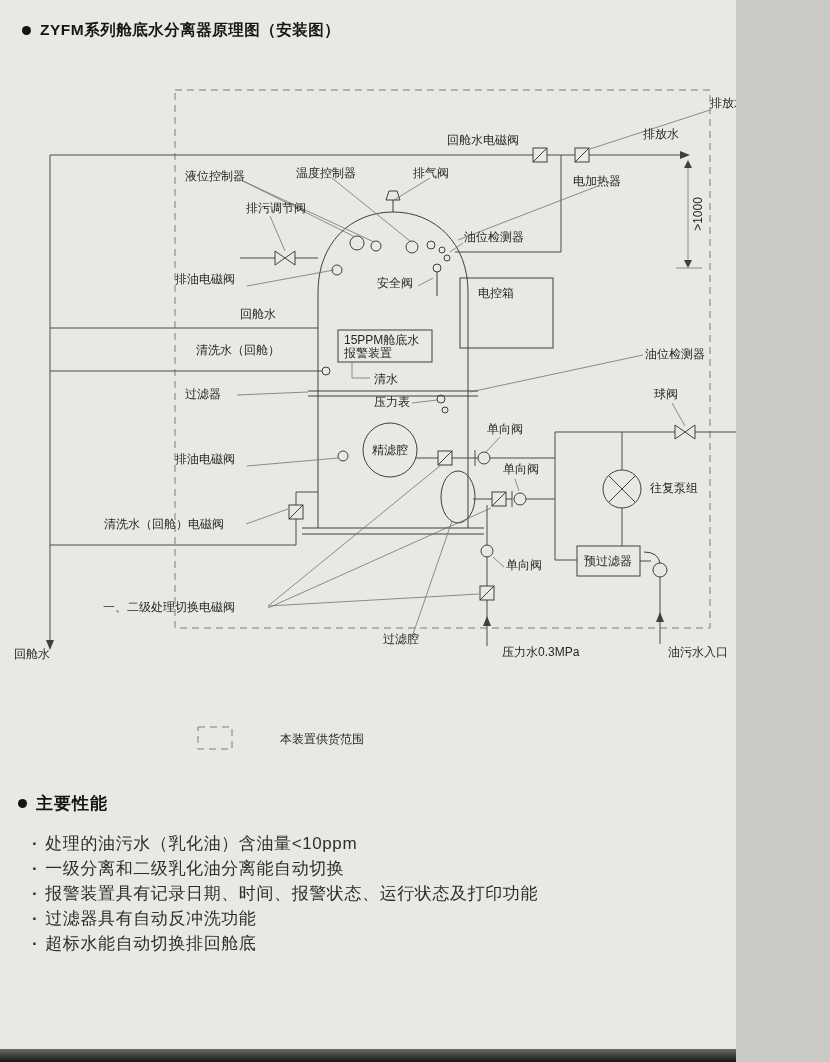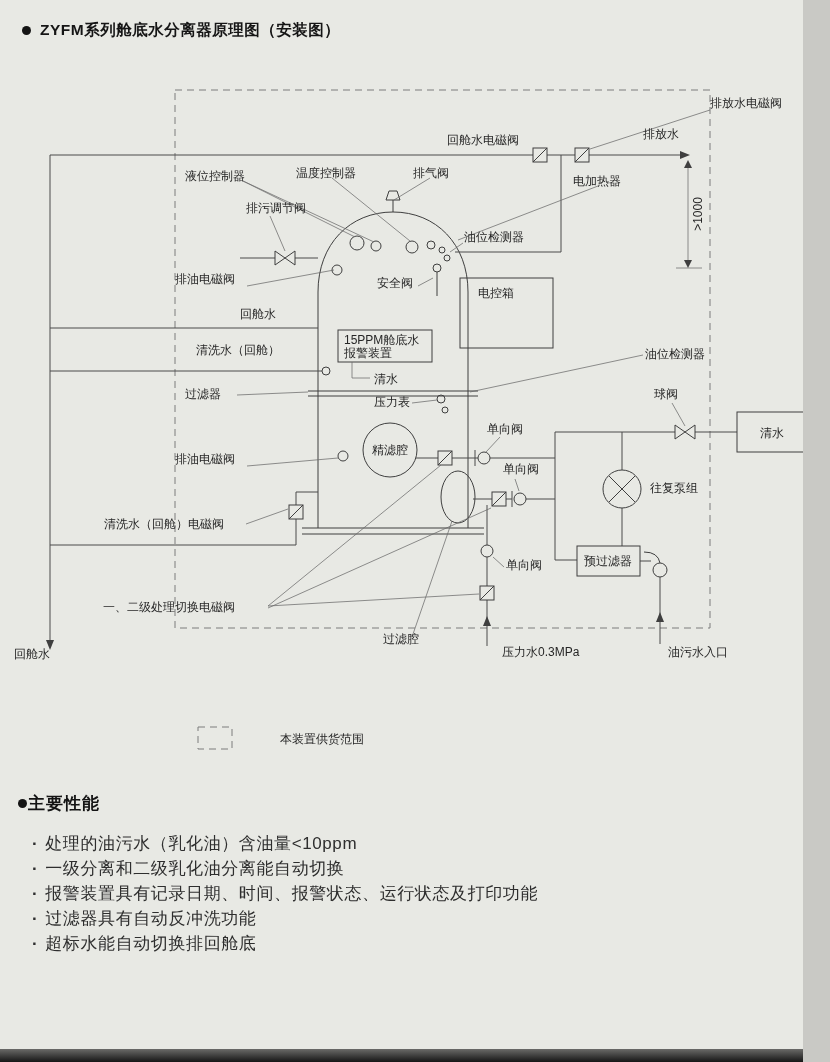--- a/index.html
+++ b/index.html
@@ -1,29 +1,29 @@
 <!DOCTYPE html>
 <html><head>
 <meta charset="utf-8">
 <style>
   html,body{margin:0;padding:0;background:#c9c9c5;}
-  .page{position:relative;width:803px;height:1062px;background:#e8e9e4;overflow:hidden;
+  .page{position:relative;width:736px;height:1062px;background:#e8e9e4;overflow:hidden;
         font-family:"Liberation Sans","DejaVu Sans",sans-serif;color:#222;}
   .title-row{position:absolute;left:22px;top:20px;display:flex;align-items:center;gap:9px;}
   .bullet{width:9px;height:9px;border-radius:50%;background:#141414;flex:0 0 auto;}
   .doc-title{font-size:15.5px;font-weight:bold;color:#151515;letter-spacing:.5px;}
   .svg-wrap{position:absolute;left:0;top:0;width:830px;height:770px;}
   svg text{font-size:12px;fill:#262626;font-family:"Liberation Sans","DejaVu Sans",sans-serif;}
   .pipe{stroke:#4a4a4a;stroke-width:1;fill:none;}
   .leader{stroke:#6b6b6b;stroke-width:.75;fill:none;}
   .comp{stroke:#3f3f3f;stroke-width:1;fill:none;}
   .fillc{fill:#3f3f3f;stroke:none;}
   .dash{stroke:#7c7c7c;stroke-width:1;fill:none;stroke-dasharray:7 5;}
   .features{position:absolute;left:18px;top:792px;width:780px;}
-  .features-heading-row{display:flex;align-items:center;gap:1px;}
+  .features-heading-row{display:flex;align-items:center;gap:9px;}
   .features-heading{font-size:17px;font-weight:bold;color:#141414;letter-spacing:1px;}
   .feature-list{list-style:none;margin:16px 0 0 0;padding:0 0 0 14px;}
   .feature-list li{font-size:17px;line-height:25px;color:#2e2e2e;letter-spacing:.6px;}
   .feature-list li::before{content:"·";margin-right:7px;font-weight:bold;}
   .scan-edge{position:absolute;left:0;bottom:0;width:830px;height:13px;
              background:linear-gradient(#6a6a68,#161616);}
 </style>
 </head>
 <body>
 

